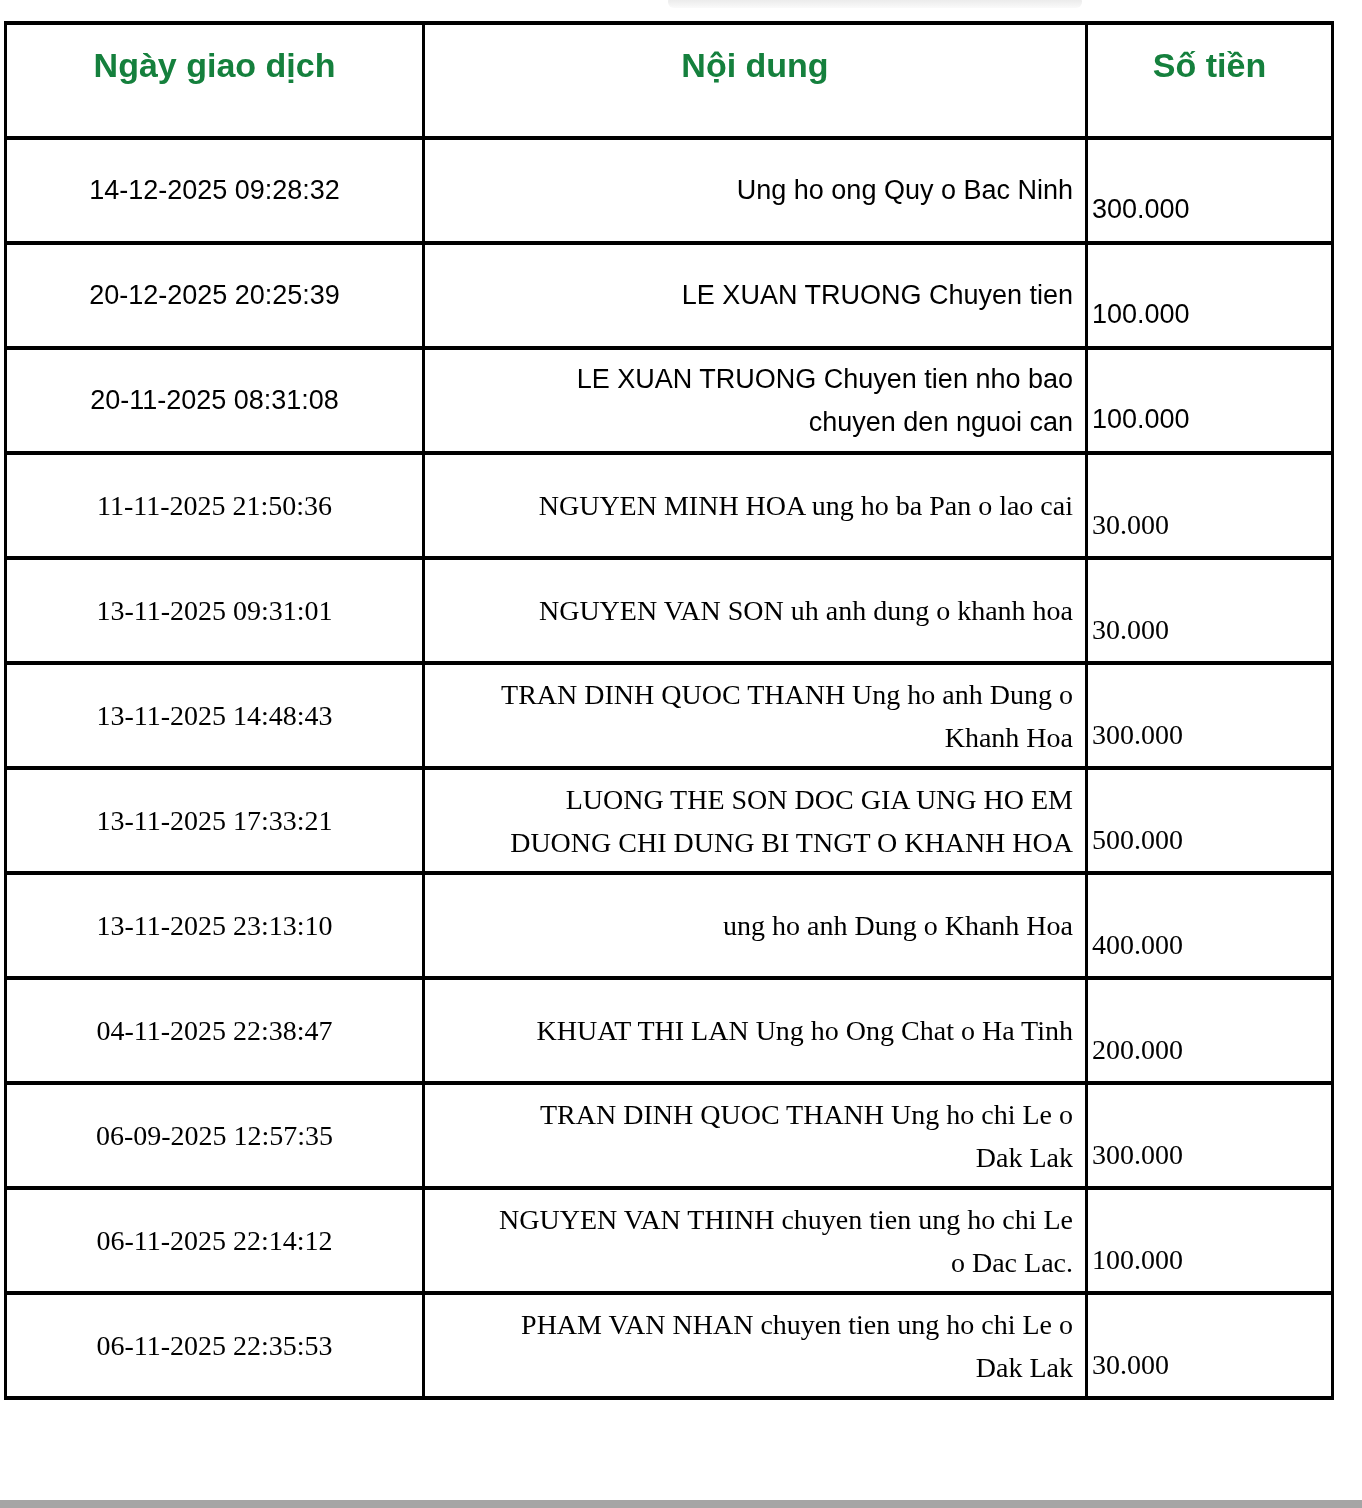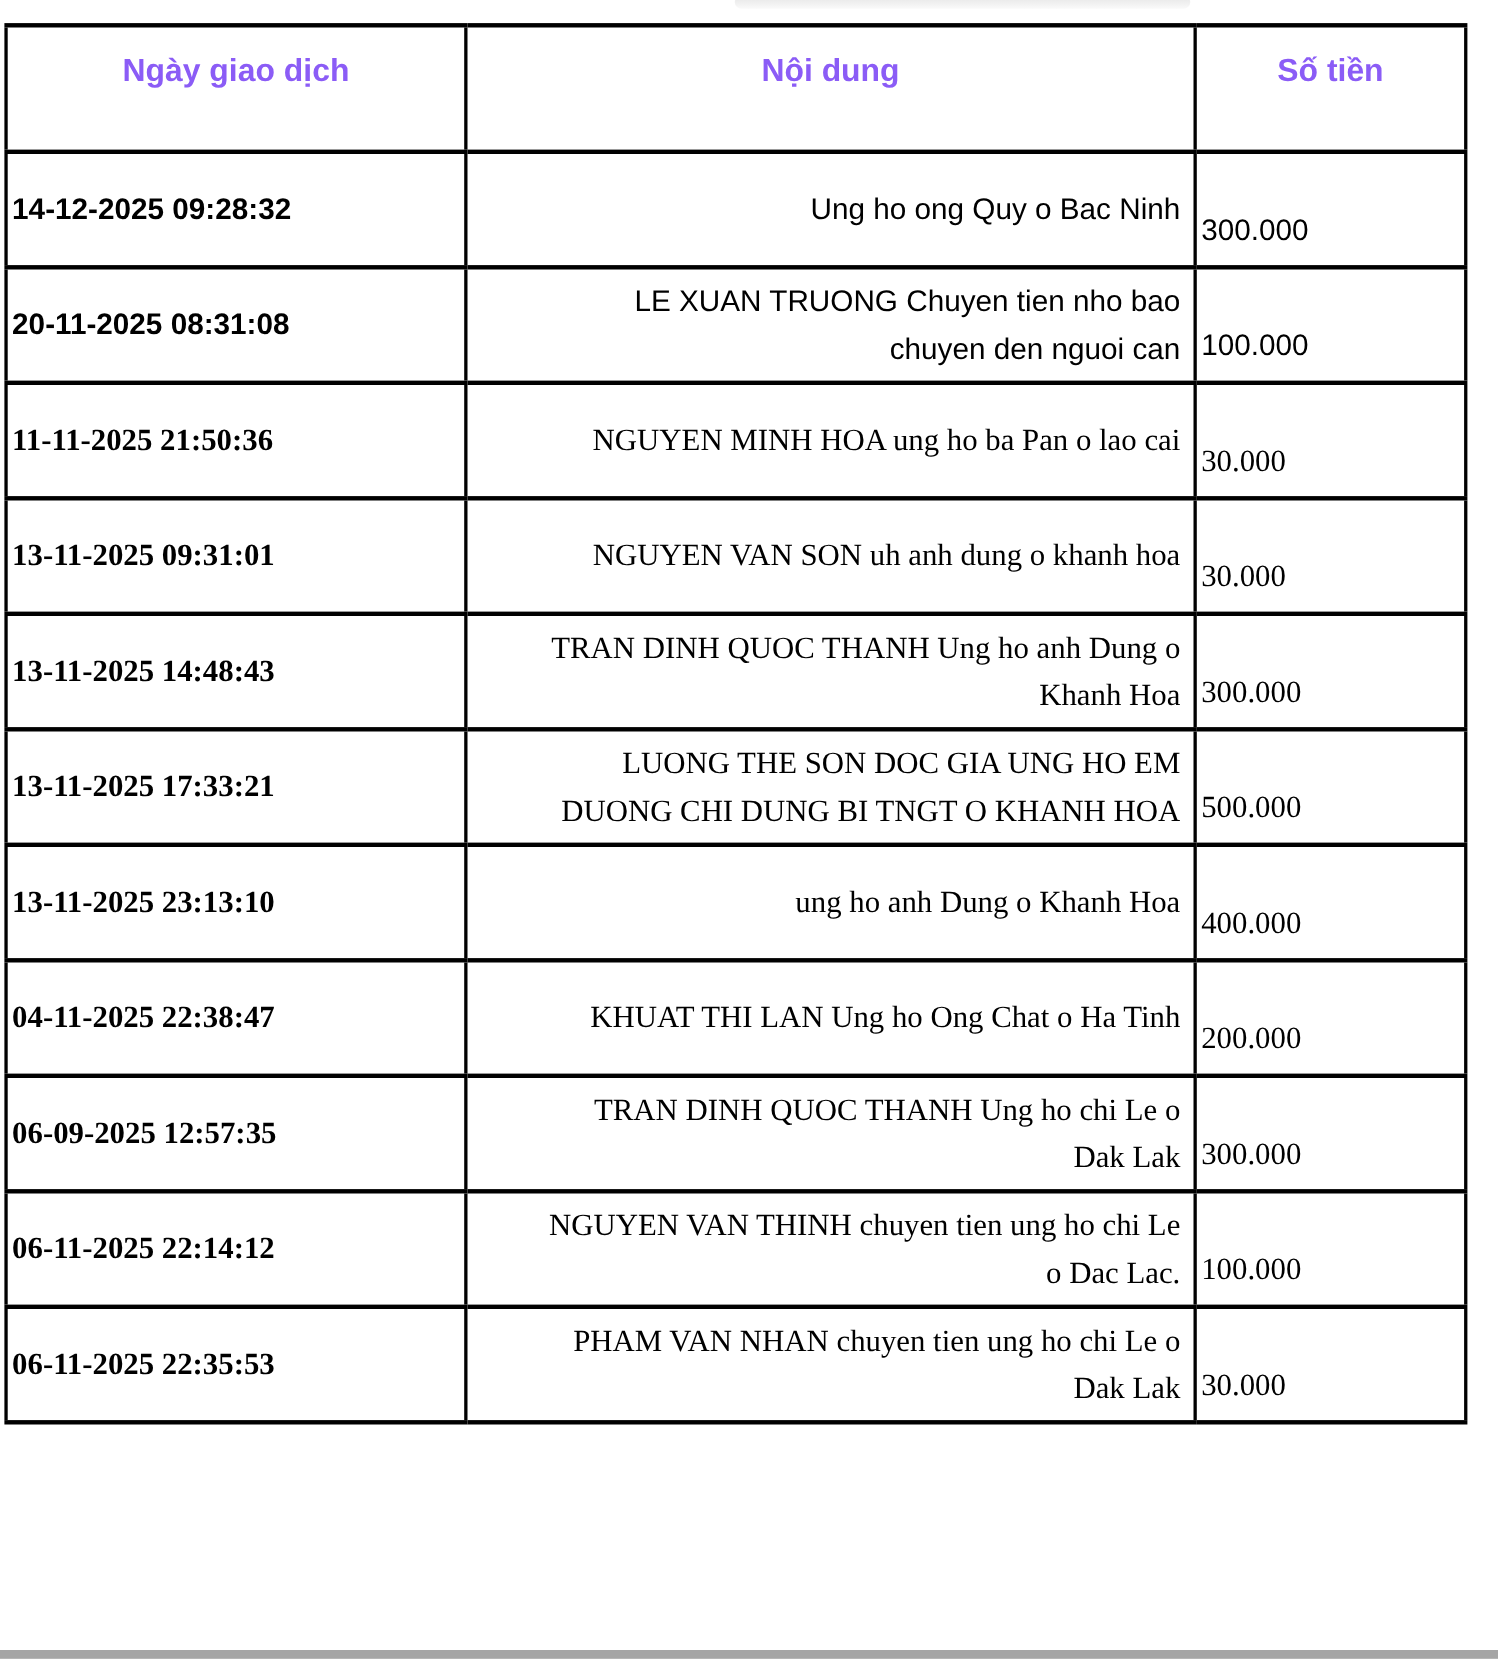--- a/index.html
+++ b/index.html
@@ -50,37 +50,36 @@
     border-top: 4px solid #000000;
     border-bottom: 4px solid #000000;
     overflow: hidden;
   }
   .tx thead tr { height: 115px; }
   .tx tbody tr { height: 105px; }
 
   .tx th {
     font-family: "Liberation Sans", sans-serif;
     font-weight: bold;
-    font-size: 29px;
-    color: #8b5cf6;
+    font-size: 34px;
+    color: #15803d;
     text-align: center;
     vertical-align: middle;
     padding: 0 4px 30px 4px;
   }
 
   .tx td { font-size: 27px; color: #000; }
   tr.sans td { font-family: "Liberation Sans", sans-serif; font-size: 27px; }
   tr.serif td { font-family: "Liberation Serif", serif; font-size: 28px; }
 
   td.c-date {
-    text-align: left;
+    text-align: center;
     vertical-align: middle;
     padding: 0 4px;
     white-space: nowrap;
-    font-weight: bold;
   }
   td.c-content {
     text-align: right;
     vertical-align: middle;
     padding: 0 12px 0 13px;
     line-height: 43px;
     white-space: pre-wrap;
   }
   td.c-amount {
     vertical-align: middle;
@@ -104,20 +103,25 @@
       <th>Ngày giao dịch</th>
       <th>Nội dung</th>
       <th>Số tiền</th>
     </tr>
   </thead>
   <tbody id="tx-body">
       <tr class="sans">
         <td class="c-date">14-12-2025 09:28:32</td>
         <td class="c-content"> Ung ho ong Quy o Bac Ninh</td>
         <td class="c-amount">300.000</td>
+      </tr>
+      <tr class="sans">
+        <td class="c-date">20-12-2025 20:25:39</td>
+        <td class="c-content">LE XUAN TRUONG Chuyen tien</td>
+        <td class="c-amount">100.000</td>
       </tr>
       <tr class="sans">
         <td class="c-date">20-11-2025 08:31:08</td>
         <td class="c-content">LE XUAN TRUONG Chuyen tien nho bao
 chuyen den nguoi can</td>
         <td class="c-amount">100.000</td>
       </tr>
       <tr class="serif">
         <td class="c-date">11-11-2025 21:50:36</td>
         <td class="c-content">NGUYEN MINH HOA ung ho ba Pan o lao cai</td>

